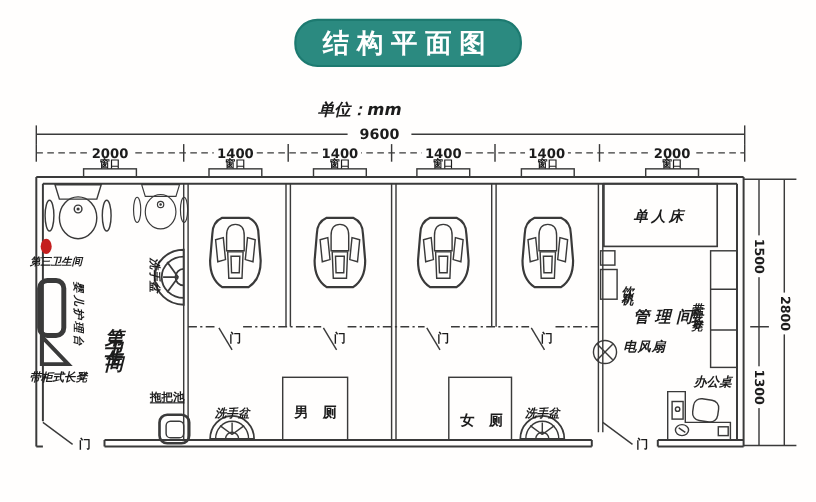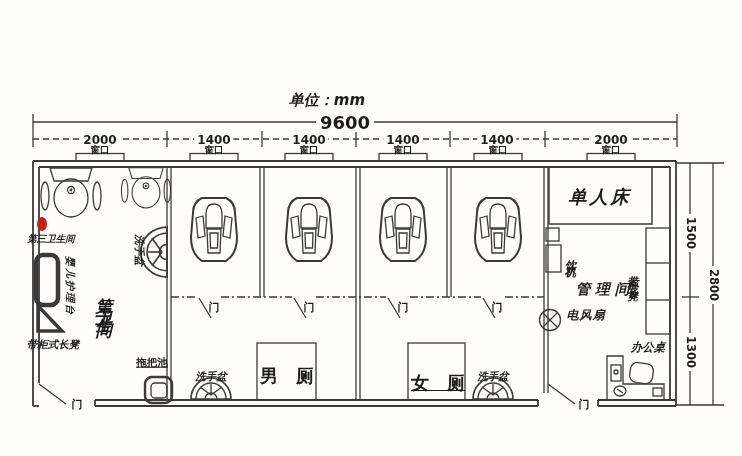--- a/index.html
+++ b/index.html
@@ -9,21 +9,21 @@
   .banner{position:absolute;left:371px;top:39px;transform:translate(-50%,-50%);
           background:#2b8a80;border:2px solid #1d7a70;color:#fff;border-radius:21px;
           padding:4px 24px;font-size:24px;font-weight:bold;letter-spacing:7px;white-space:nowrap;}
   .lbl{position:absolute;transform:translate(-50%,-50%);font-weight:bold;white-space:nowrap;
        line-height:1;}
   .bgw{background:#fffefd;padding:0 3px;}
   .rot{transform:translate(-50%,-50%) rotate(90deg);}
   .vtext{writing-mode:vertical-rl;text-orientation:upright;}
   .ital{font-style:italic;}
   .f9{font-size:9.5px;} .f10{font-size:10px;} .f105{font-size:10.5px;} .f11{font-size:11px;}
-  .f115{font-size:11.5px;} .f12{font-size:12px;text-align:right;} .f125{font-size:18px;} .f13{font-size:18px;}
+  .f115{font-size:11.5px;} .f12{font-size:12px;text-align:right;} .f125{font-size:13px;} .f13{font-size:13px;}
   .f145{font-size:14.5px;} .f15{font-size:15px;} .f165{font-size:16.5px;}
 </style>
 </head>
 <body>
 
 <div class="stage">
 
   <svg width="742" height="456" viewBox="0 0 742 456">
     <g stroke="#3a3a3a" fill="none" stroke-width="1.3">
 
@@ -194,20 +194,21 @@
         <rect x="611" y="365" width="10" height="16"></rect>
           <circle cx="616" cy="372" r="2"></circle>
         <rect x="630" y="363" width="23" height="20" rx="7" transform="rotate(8 641 373)"></rect>
         <ellipse cx="620" cy="391" rx="6" ry="5"></ellipse>
           <line x1="617" y1="389" x2="623" y2="393"></line>
         <rect x="653" y="388" width="9" height="8"></rect>
       </g>
     </g>
   </svg>
 
+  <div class="banner">结构平面图</div>
   <div class="lbl f15 ital" style="left:327px;top:100px;">单位：mm</div>
 
   <div class="lbl f125 bgw" style="left:345px;top:123px;">9600</div>
   <div class="lbl f12 bgw" style="left:100px;top:140px;">2000</div>
   <div class="lbl f12 bgw" style="left:214px;top:140px;">1400</div>
   <div class="lbl f12 bgw" style="left:309px;top:140px;">1400</div>
   <div class="lbl f12 bgw" style="left:403px;top:140px;">1400</div>
   <div class="lbl f12 bgw" style="left:497px;top:140px;">1400</div>
   <div class="lbl f12 bgw" style="left:611px;top:140px;">2000</div>
 
@@ -217,21 +218,21 @@
   <div class="lbl f9" style="left:403px;top:150px;">窗口</div>
   <div class="lbl f9" style="left:498px;top:150px;">窗口</div>
   <div class="lbl f9" style="left:611px;top:150px;">窗口</div>
 
   <div class="lbl rot f115 bgw" style="left:690px;top:233px;">1500</div>
   <div class="lbl rot f115 bgw" style="left:690px;top:352px;">1300</div>
   <div class="lbl rot f115 bgw" style="left:713px;top:285px;">2800</div>
 
   <div class="lbl vtext f165 ital" style="left:103px;top:300px;letter-spacing:6px;">第三卫生间</div>
   <div class="lbl f13" style="left:287px;top:376px;">男　厕</div>
-  <div class="lbl f13" style="left:438px;top:383px;text-decoration:underline;">女　厕</div>
+  <div class="lbl f13" style="left:438px;top:383px;">女　厕</div>
   <div class="lbl f145 ital" style="left:605px;top:289px;letter-spacing:5px;">管理间</div>
 
   <div class="lbl f9 ital" style="left:51px;top:239px;">第三卫生间</div>
   <div class="lbl rot f10 ital" style="left:70px;top:286px;letter-spacing:2px;">婴儿护理台</div>
   <div class="lbl f105 ital" style="left:53px;top:344px;">带柜式长凳</div>
   <div class="lbl rot f105 ital" style="left:140px;top:250px;">洗手盆</div>
   <div class="lbl f105" style="left:152px;top:362px;text-decoration:underline;">拖把池</div>
   <div class="lbl f105 ital" style="left:211px;top:376px;">洗手盆</div>
   <div class="lbl f105 ital" style="left:493px;top:376px;">洗手盆</div>
   <div class="lbl f125 ital" style="left:600px;top:197px;letter-spacing:3px;">单人床</div>

